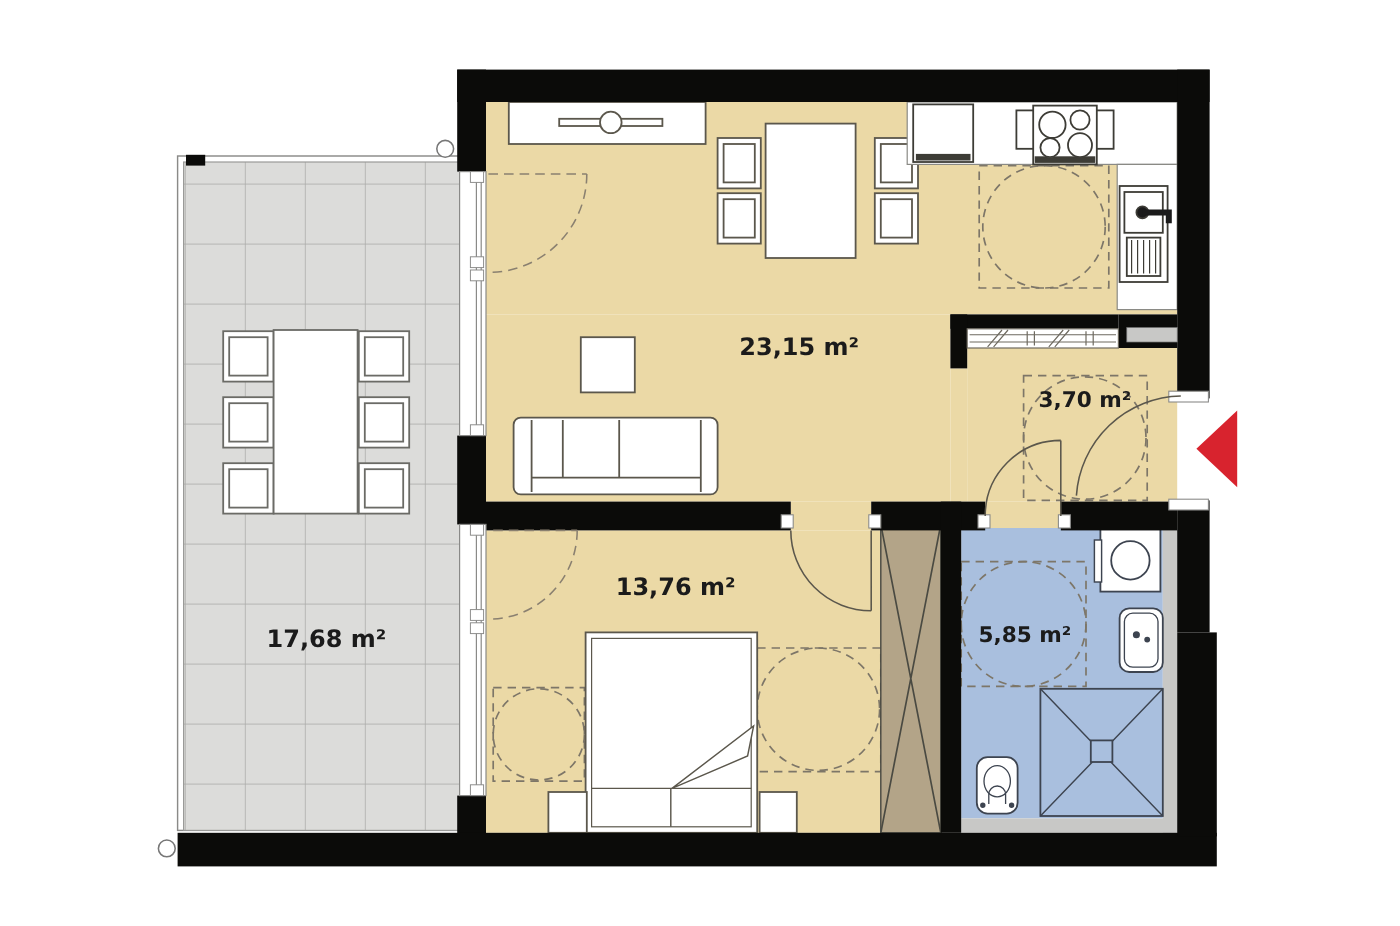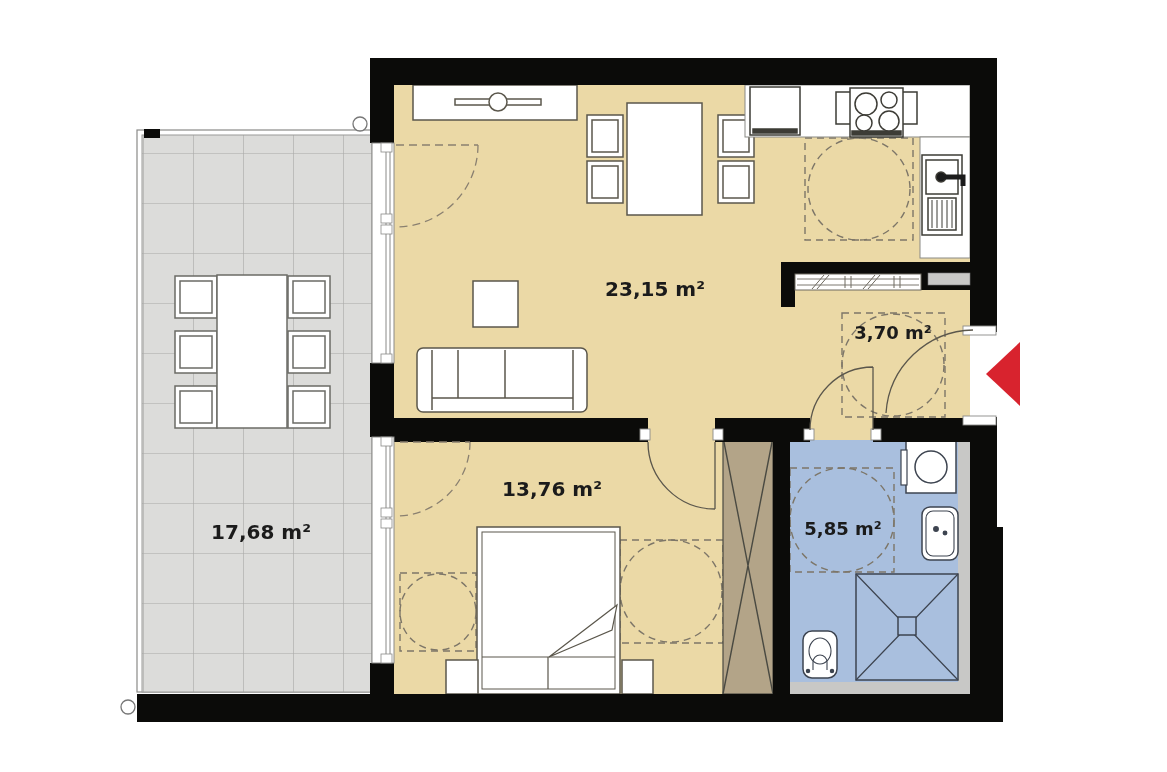--- a/index.html
+++ b/index.html
@@ -1,18 +1,19 @@
 <!DOCTYPE html>
 <html><head>
 <meta charset="utf-8">
 <style>
   html,body{margin:0;padding:0;background:#ffffff;}
   .plan-wrap{
     width:929px;height:772px;position:relative;background:#ffffff;
     font-family:"DejaVu Sans", sans-serif;
+    padding-left:11px;
   }
   svg{display:block;}
   text.room-label{
     font-family:"DejaVu Sans", sans-serif;
     font-weight:bold;
     fill:#1b1b1b;
   }
   .lbl-big{font-size:20px;}
   .lbl-small{font-size:18px;}
 </style>

